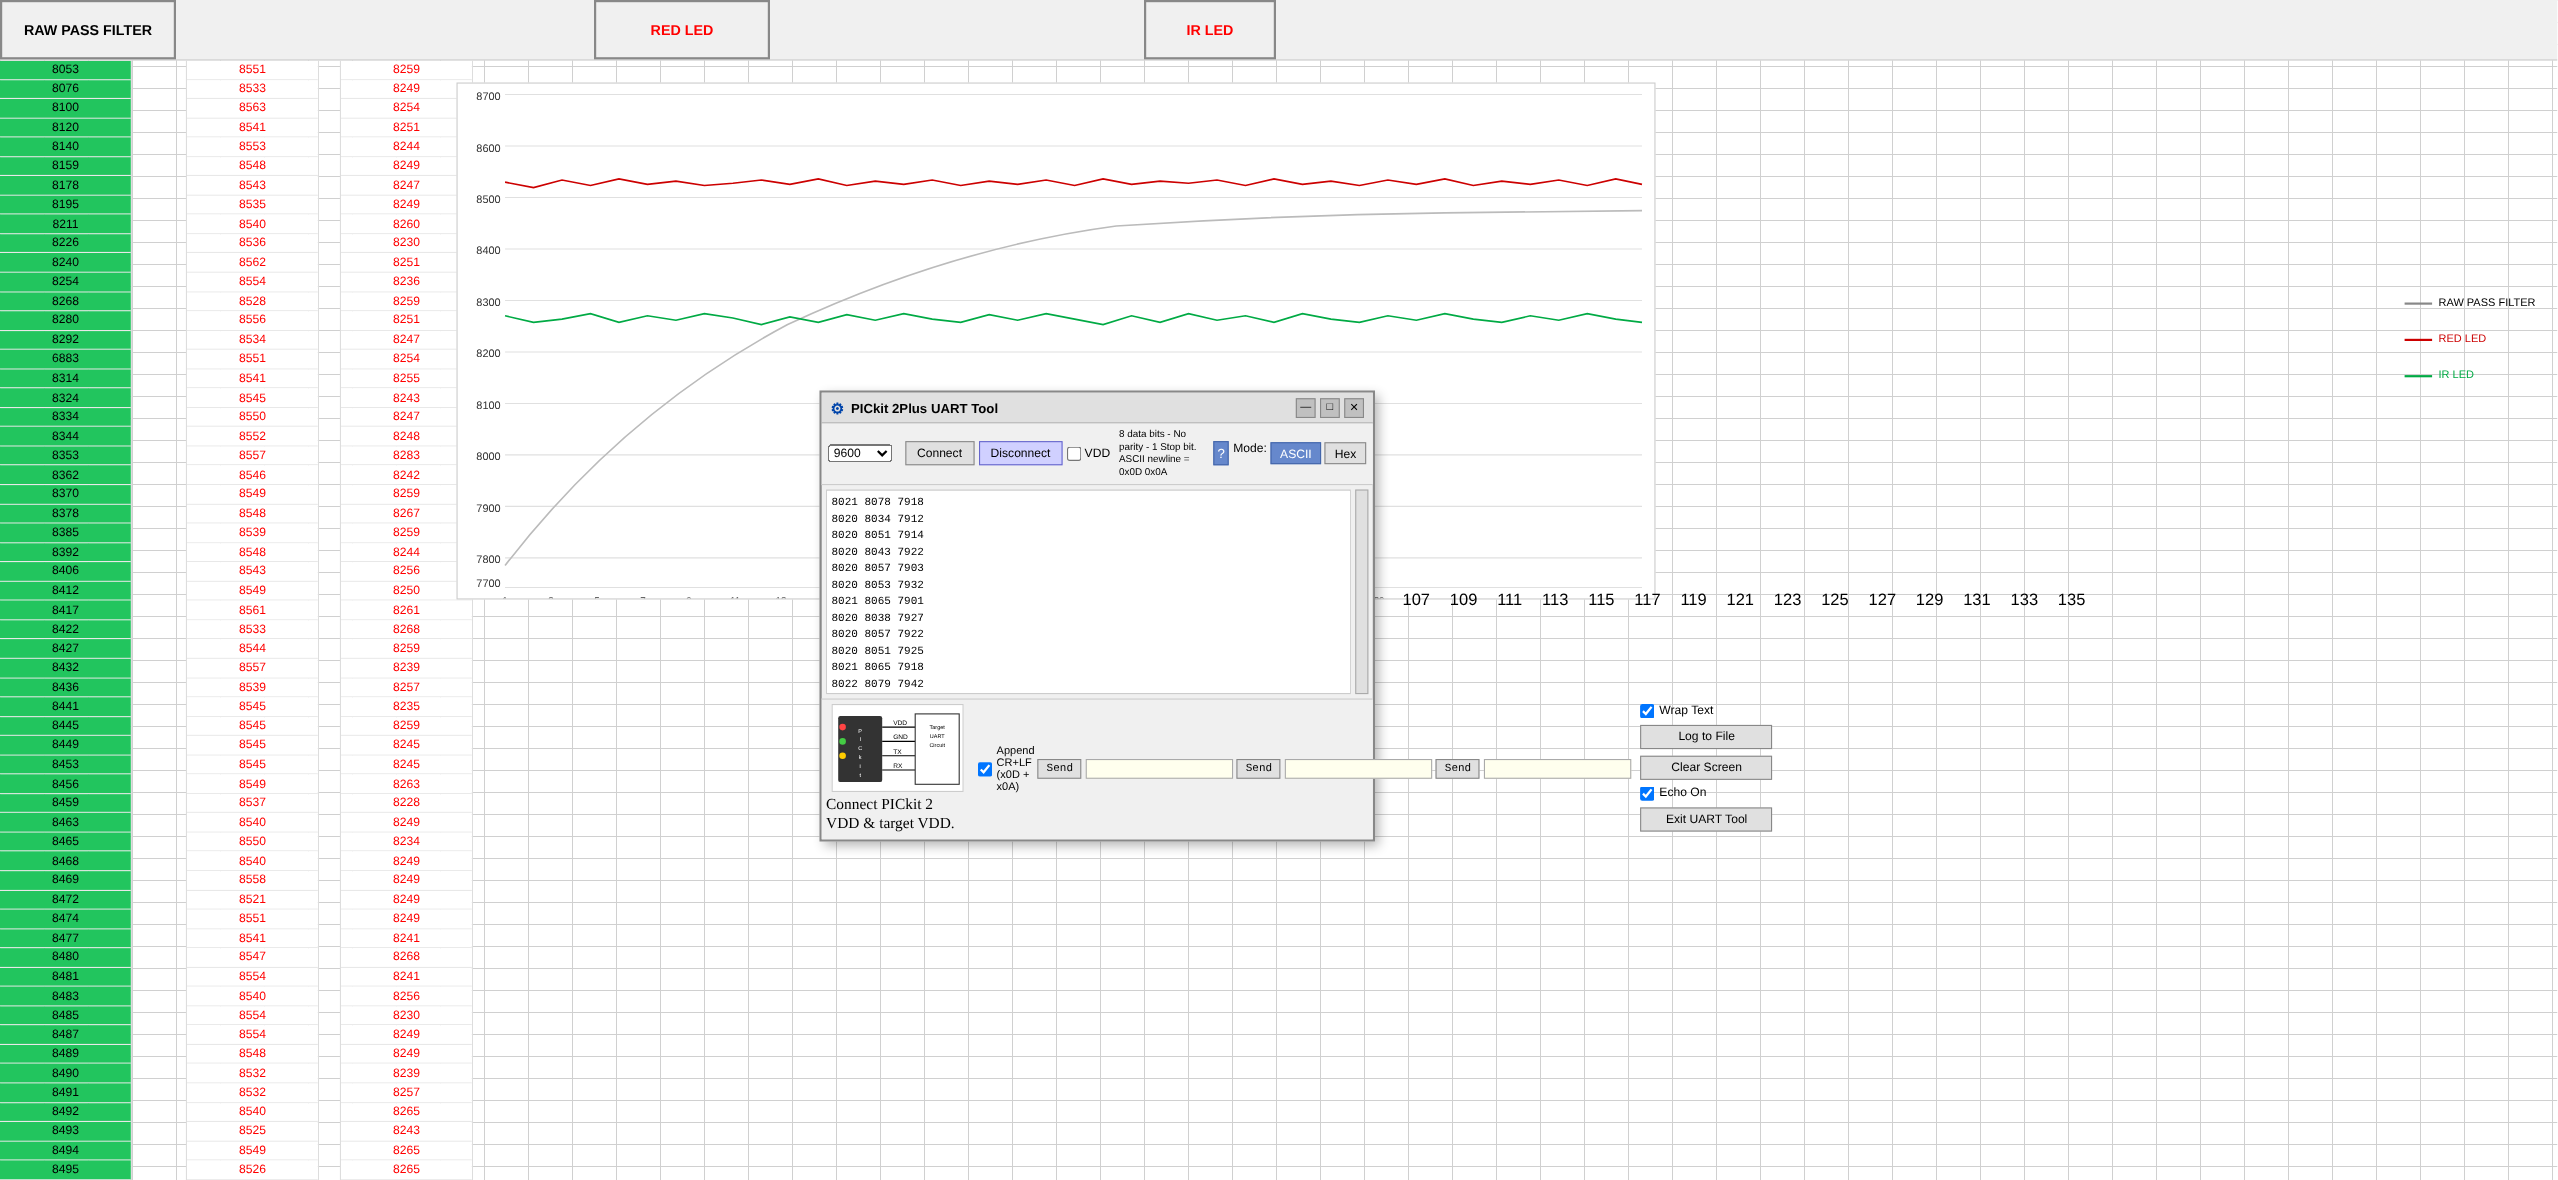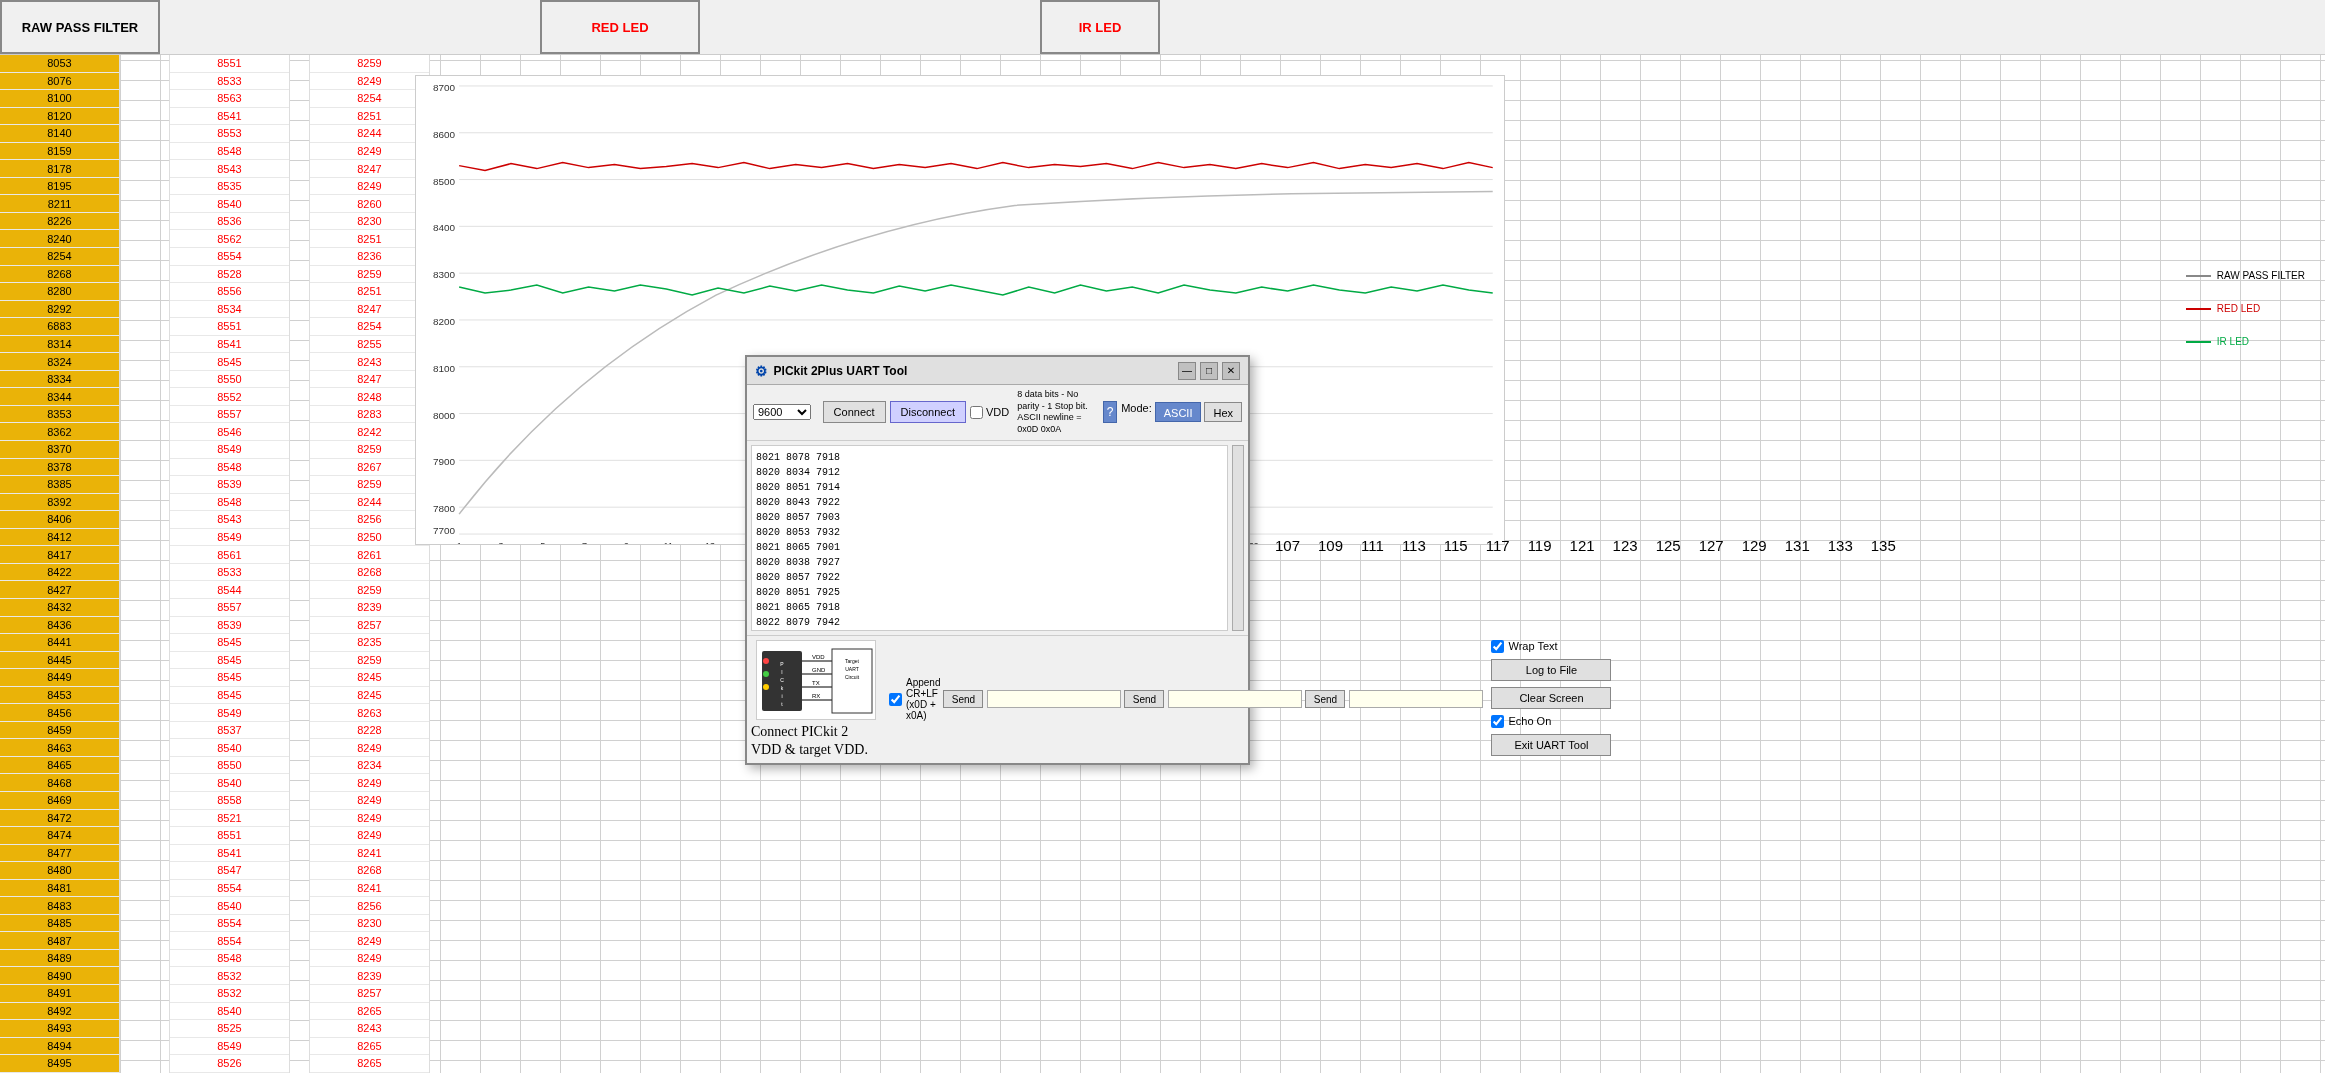--- a/index.html
+++ b/index.html
@@ -92,21 +92,21 @@
     .data-cell {
       height: 20px;
       display: flex;
       align-items: center;
       justify-content: center;
       font-size: 11px;
       border-bottom: 1px solid #e8e8e8;
       min-width: 110px;
     }
 
-    .col-black { color: #000; background: #eab308; }
+    .col-black { color: #000; background: #22c55e; }
     .col-red { color: #ff0000; background: #fff; }
 
     
     .chart-area {
       position: absolute;
       top: 75px;
       left: 415px;
       width: 1100px;
       height: 470px;
       background: #fff;
@@ -278,20 +278,21 @@
       gap: 4px;
     }
 
     .macro-send-btn {
       width: 40px;
       height: 18px;
       font-size: 10px;
       cursor: pointer;
       background: #e0e0e0;
       border: 1px solid #888;
+      font-family: Liberation Mono, monospace;
     }
 
     .macro-input {
       flex: 1;
       height: 18px;
       font-size: 10px;
       background: #ffffee;
       border: 1px solid #aaa;
     }
 

